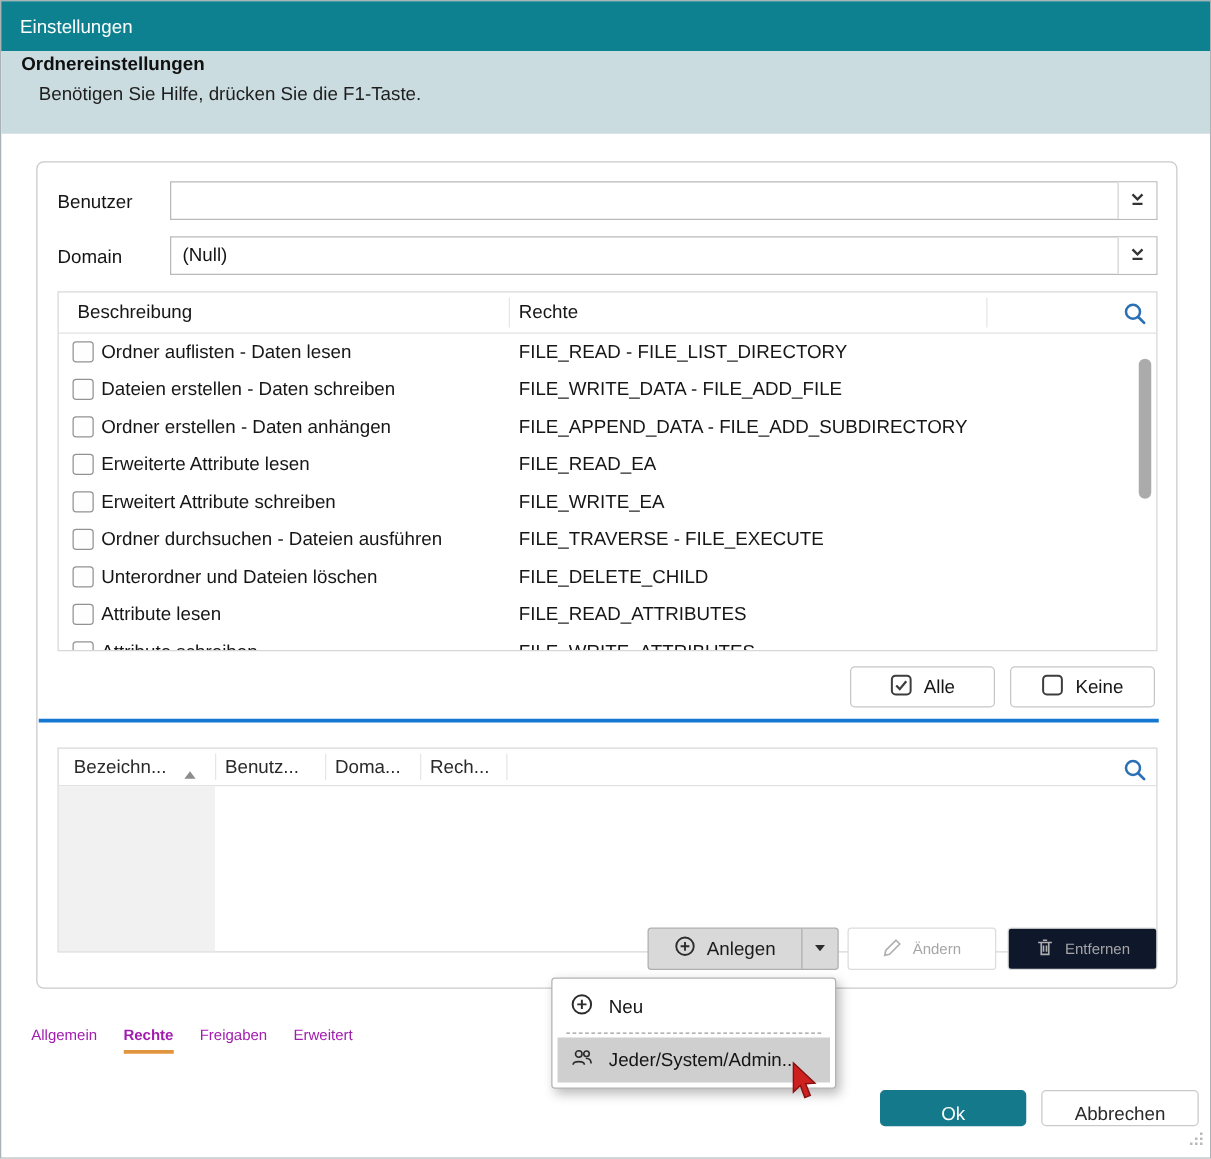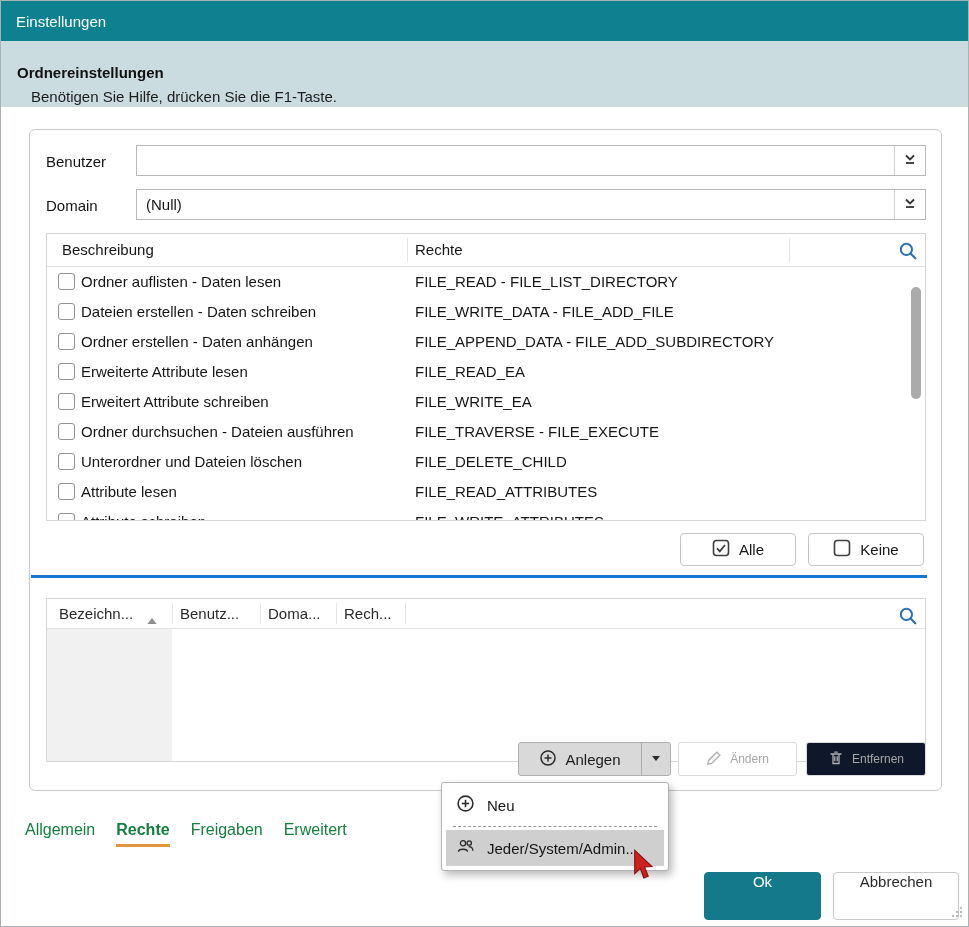--- a/index.html
+++ b/index.html
@@ -6,21 +6,21 @@
   html,body { width:969px; height:927px; }
   body { position:relative; background:#fff; overflow:hidden; }
 
   .dialog { position:absolute; inset:0; background:#fff; border:1px solid #a9b2b4; }
 
   
   .titlebar { position:absolute; left:0; top:0; right:0; height:40px; background:#0d818f;
               color:#fff; display:flex; align-items:center; padding-left:15px; font-size:15px;text-align:right; }
 
   
-  .hdr { position:absolute; left:0; top:40px; right:0; height:66px; background:#cbdce0; padding:23px 16px 0 16px; }
+  .hdr { position:absolute; left:0; top:40px; right:0; height:66px; background:#cbdce0; padding:2px 16px 0 16px; }
   .hdr-title { font-size:15px; font-weight:bold; color:#101010; }
   .hdr-sub   { font-size:15px; color:#1d1d1d; margin-top:7px; padding-left:14px; }
 
   
   .groupbox { position:absolute; left:28px; top:128px; width:913px; height:662px;
               border:1px solid #c9c9c9; border-radius:6px; background:#fff; }
 
   
   .fld-label { position:absolute; font-size:15px; color:#141414; left:45px; }
   .combo { position:absolute; left:135px; width:790px; height:31px; border:1px solid #b9b9b9; background:#fff; }
@@ -60,34 +60,34 @@
   
   .act-btn { position:absolute; top:741px; height:34px; border-radius:3px; display:flex; align-items:center; justify-content:center;
              gap:8px; font-size:12px; cursor:pointer; }
   .split-group { position:absolute; top:741px; left:517px; height:34px; display:flex; border:1px solid #aeaeae; border-radius:3px; background:#d9d9d9; }
   .split-main { width:122px; display:flex; align-items:center; justify-content:center; gap:8px; font-size:15px; color:#1b1b1b; cursor:pointer; border:none; background:transparent; }
   .split-arrow { width:29px; display:flex; align-items:center; justify-content:center; border:none; border-left:1px solid #aeaeae; background:transparent; cursor:pointer; }
   .btn-aendern   { left:677px; width:119px; background:#fff; border:1px solid #dcdcdc; color:#a6a6a6; }
   .btn-entfernen { left:805px; width:120px; background:#0f172a; border:1px solid #dcdcdc; color:#a6a6a6; }
 
   
-  .tabs { position:absolute; left:24px; top:820px; display:flex; gap:21px; font-size:16px; color:#15803d; }
+  .tabs { position:absolute; left:24px; top:820px; display:flex; gap:21px; font-size:12px; color:#a21caf; }
   .tab { padding-bottom:5px; cursor:pointer; }
   .tab.active { font-weight:bold; border-bottom:3px solid #e2953f; }
 
   
   .menu { position:absolute; left:440px; top:781px; width:228px; background:#fff; border:1px solid #b3b3b3;
           border-radius:3px; box-shadow:3px 4px 9px rgba(0,0,0,0.28); padding:4px; z-index:20;text-align:right; }
   .menu-item { height:36px; display:flex; align-items:center; gap:12px; padding-left:10px; font-size:15px; color:#151515; cursor:pointer; }
   .menu-item.highlighted { background:#cfcfcf; }
   .menu-sep { border-top:1px dashed #9c9c9c; margin:3px 7px; }
 
   
-  .footer-btn { position:absolute; top:871px; height:48px; border-radius:4px; font-size:15px;
-                display:flex; align-items:flex-start; justify-content:center; cursor:pointer; }
+  .footer-btn { position:absolute; top:871px; height:29px; border-radius:4px; font-size:15px;
+                display:flex; align-items:flex-end; justify-content:center; cursor:pointer; }
   .btn-ok { left:703px; width:117px; background:#15798c; color:#fff; border:1px solid #15798c; }
   .btn-cancel { left:832px; width:126px; background:#fff; color:#2a2a2a; border:1px solid #c9c9c9; }
 
   .cursor { position:absolute; left:630px; top:848px; z-index:30; pointer-events:none; }
   .resize-grip { position:absolute; right:4px; bottom:3px; }
 </style>
 </head>
 <body>
 
 <div class="dialog">

